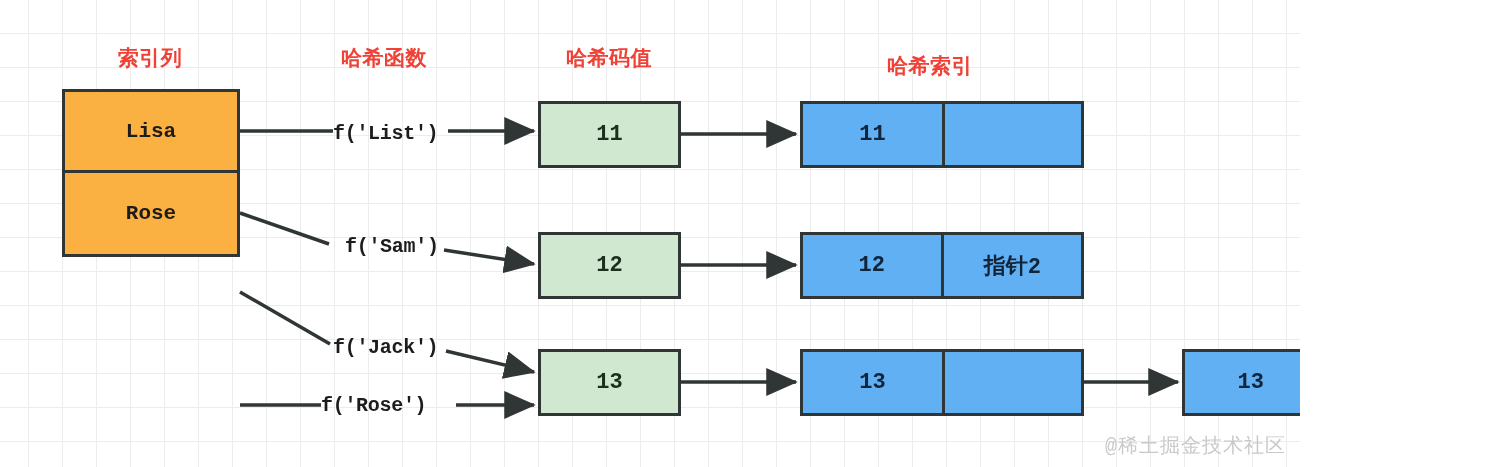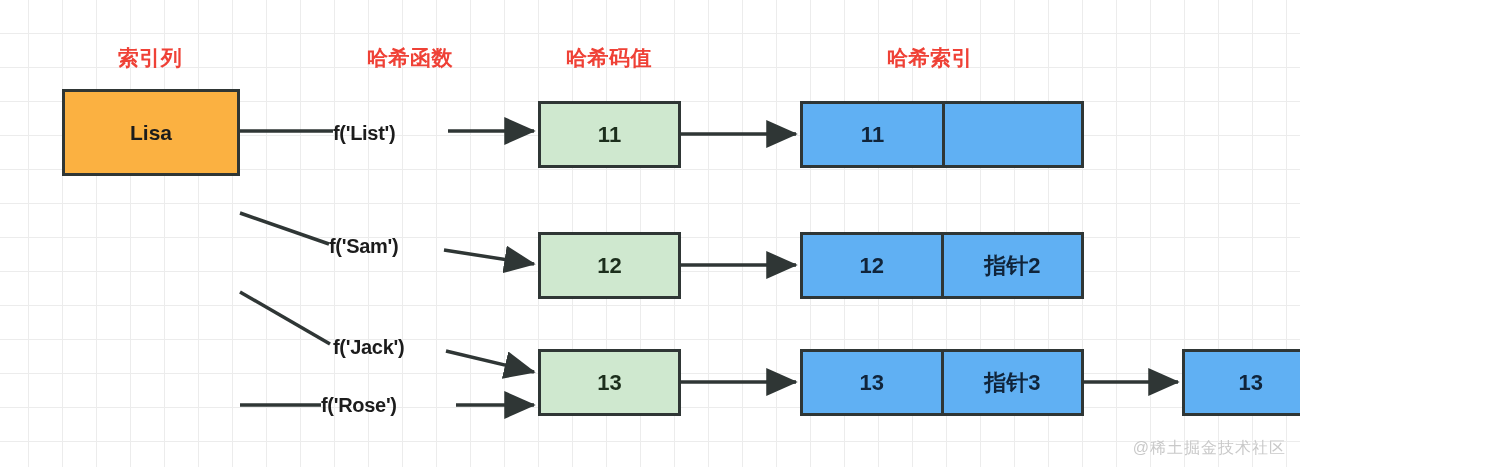--- a/index.html
+++ b/index.html
@@ -15,20 +15,21 @@
     position: relative;
     width: 1300px;
     height: 467px;
     background-color: #ffffff;
     background-image:
       linear-gradient(to right, #ececec 1px, transparent 1px),
       linear-gradient(to bottom, #ececec 1px, transparent 1px);
     background-size: 34px 34px;
     background-position: -6px -1px;
     overflow: hidden;
+    font-family: Liberation Mono, monospace;
   }
   #svg-layer {
     position: absolute;
     left: 0;
     top: 0;
     width: 1508px;
     height: 467px;
     pointer-events: none;
   }
   .col-title {
@@ -105,39 +106,42 @@
     box-sizing: border-box;
   }
   .bucket-key {
     border-right: 3px solid #2f3635;
   }
   .watermark {
     position: absolute;
     right: 14px;
     bottom: 8px;
     color: #c9c9c9;
-    font-size: 16px;
+    font-size: 20px;
     white-space: nowrap;
     letter-spacing: 1px;
     text-align: right;
   }
 </style>
 </head>
 <body>
 
 <div id="canvas">
 
   <div class="col-title" style="left:150px; top:44px;">索引列</div>
-  <div class="col-title" style="left:410px; top:44px;">哈希函数</div>
+  <div class="col-title" style="left:384px; top:44px;">哈希函数</div>
   <div class="col-title" style="left:609px; top:44px;">哈希码值</div>
-  <div class="col-title" style="left:930px; top:44px;">哈希索引</div>
+  <div class="col-title" style="left:930px; top:52px;">哈希索引</div>
 
   <div class="index-col">
     <div class="index-cell">
       <span>Lisa</span>
+    </div>
+    <div class="index-cell">
+      <span>Rose</span>
     </div>
   </div>
 
   <svg id="svg-layer" viewBox="0 0 1508 467" xmlns="http://www.w3.org/2000/svg">
     <defs>
       <marker id="arrowhead" markerWidth="9" markerHeight="8" refX="8.5" refY="4" orient="auto" markerUnits="strokeWidth">
         <path d="M0,0 L9,4 L0,8 z" fill="#2f3635"></path>
       </marker>
     </defs>
 
@@ -154,21 +158,21 @@
     <path d="M456,405 L534,405" stroke="#2f3635" stroke-width="3.5" fill="none" marker-end="url(#arrowhead)"></path>
 
     <path d="M681,134 L796,134" stroke="#2f3635" stroke-width="3.5" fill="none" marker-end="url(#arrowhead)"></path>
     <path d="M681,265 L796,265" stroke="#2f3635" stroke-width="3.5" fill="none" marker-end="url(#arrowhead)"></path>
     <path d="M681,382 L796,382" stroke="#2f3635" stroke-width="3.5" fill="none" marker-end="url(#arrowhead)"></path>
 
     <path d="M1084,382 L1178,382" stroke="#2f3635" stroke-width="3.5" fill="none" marker-end="url(#arrowhead)"></path>
   </svg>
 
   <div class="fn-label" style="left:333px; top:133px;">f('List')</div>
-  <div class="fn-label" style="left:329px; top:246px;">f('Sam')</div>
+  <div class="fn-label" style="left:345px; top:246px;">f('Sam')</div>
   <div class="fn-label" style="left:333px; top:347px;">f('Jack')</div>
   <div class="fn-label" style="left:321px; top:405px;">f('Rose')</div>
 
   <div class="hash-box" style="left:538px; top:101px;">
     <span>11</span>
   </div>
   <div class="hash-box" style="left:538px; top:232px;">
     <span>12</span>
   </div>
   <div class="hash-box" style="left:538px; top:349px;">
@@ -179,21 +183,20 @@
     <div class="bucket-key" style="width:142px;">11</div>
   </div>
 
   <div class="bucket" style="left:800px; top:232px; width:284px;">
     <div class="bucket-key" style="width:142px;">12</div>
     <div class="bucket-ptr" style="width:139px;text-align:right;">指针2</div>
   </div>
 
   <div class="bucket" style="left:800px; top:349px; width:284px;">
     <div class="bucket-key" style="width:142px;">13</div>
-    <div class="bucket-ptr" style="width:139px;">指针3</div>
   </div>
 
   <div class="bucket" style="left:1182px; top:349px; width:280px;">
     <div class="bucket-key" style="width:136px;">13</div>
     <div class="bucket-ptr" style="width:141px;">指针4</div>
   </div>
 
   <div class="watermark">@稀土掘金技术社区</div>
 
 </div>

